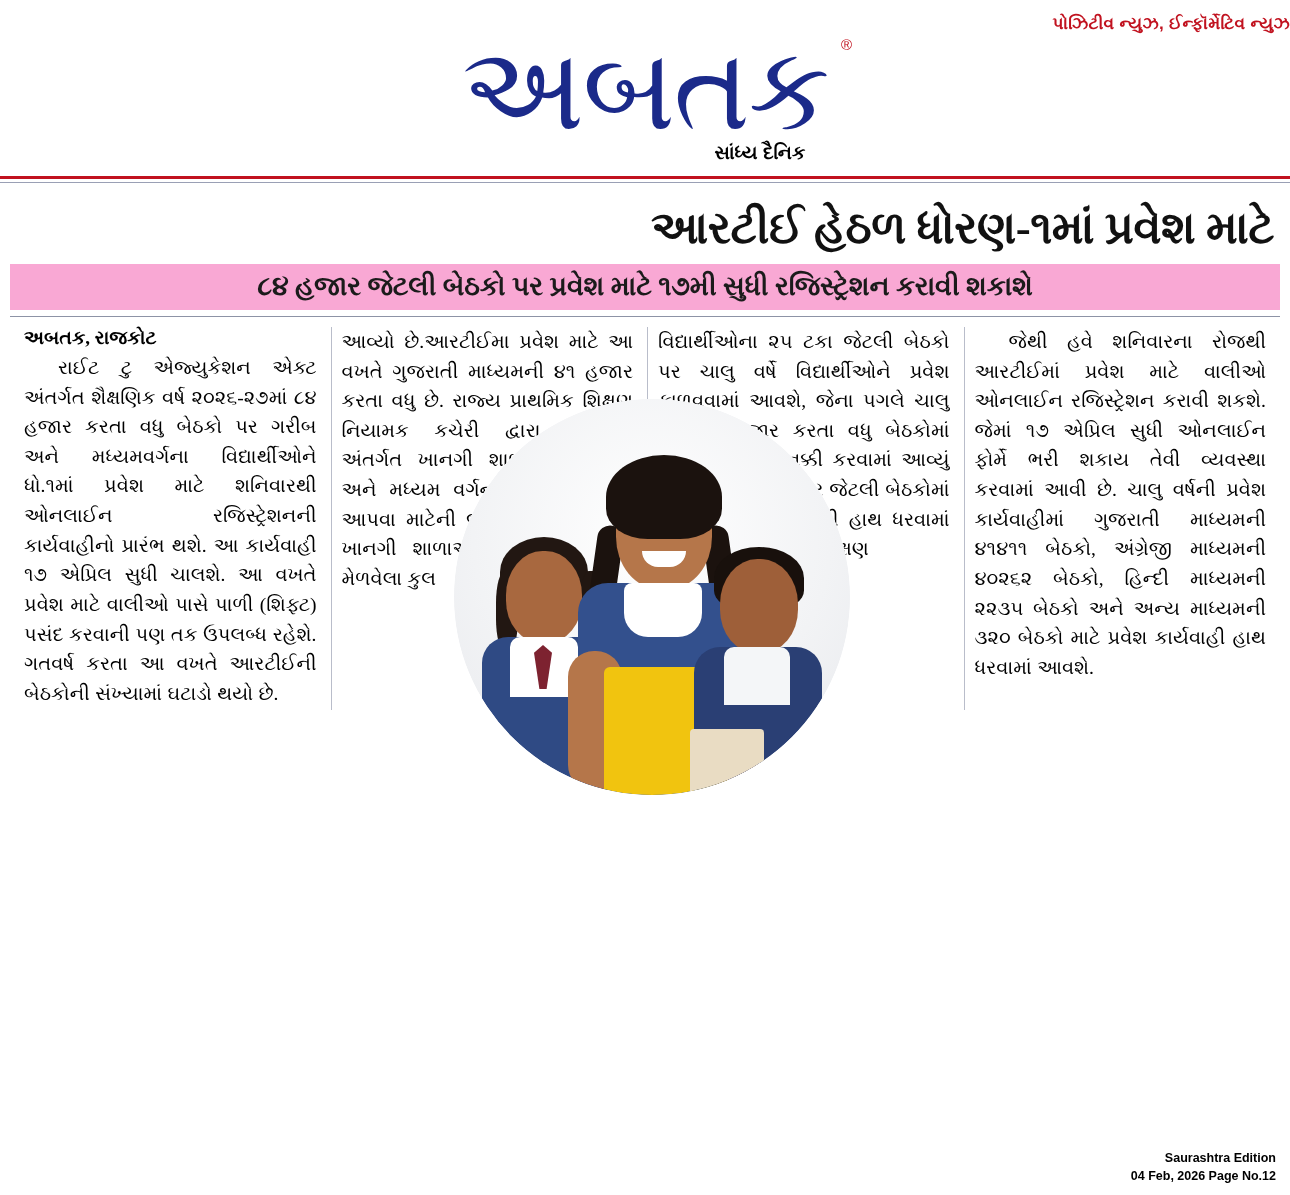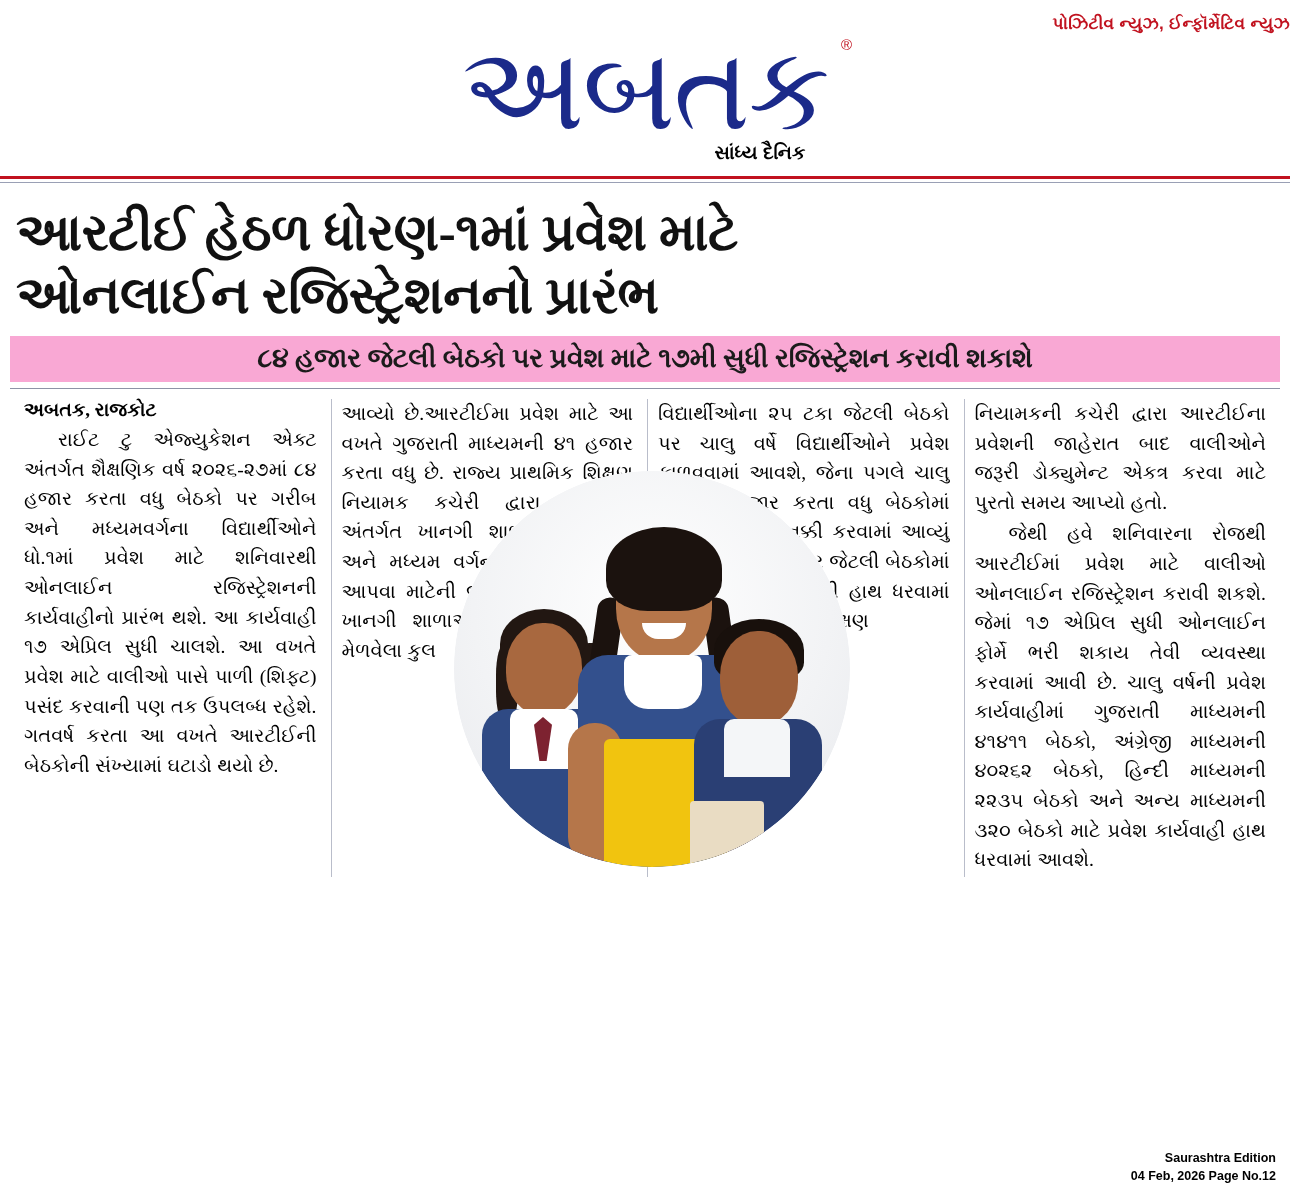--- a/index.html
+++ b/index.html
@@ -66,25 +66,25 @@
     margin: 12px 0 0 0;
   }
   .rule-thin {
     height: 1px;
     background: #9aa0b5;
     margin: 3px 0 0 0;
   }
 
   
   .headline {
-    text-align: left;
+    text-align: right;
     font-family: "Liberation Serif", serif;
     font-weight: bold;
     color: #111;
-    font-size: 52px;
+    font-size: 45px;
     line-height: 1.22;
     margin: 18px 16px 6px 16px;
     letter-spacing: -0.5px;
   }
   .headline .line {
     display: block;
   }
 
   .subhead-band {
     background: #f9a8d4;
@@ -216,21 +216,20 @@
     <div class="masthead-logo">અબતક</div>
     <span class="reg-mark">®</span>
   </div>
   <div class="masthead-sub">સાંધ્ય દૈનિક</div>
 </div>
 <div class="rule-red"></div>
 <div class="rule-thin"></div>
 
 <div class="headline">
   <span class="line">આરટીઈ હેઠળ ધોરણ-૧માં પ્રવેશ માટે</span>
-  <span class="line">ઓનલાઈન રજિસ્ટ્રેશનનો પ્રારંભ</span>
 </div>
 
 <div class="subhead-band">
   <span>૮૪ હજાર જેટલી બેઠકો પર પ્રવેશ માટે ૧૭મી સુધી રજિસ્ટ્રેશન કરાવી શકાશે</span>
 </div>
 <div class="rule-below-band"></div>
 
 <div class="body-area">
 
   <div class="col">
@@ -240,21 +239,20 @@
 
   <div class="col">
     <p class="para">આવ્યો છે.આરટીઈમા પ્રવેશ માટે આ વખતે ગુજરાતી માધ્યમની ૪૧ હજાર કરતા વધુ છે. રાજ્ય પ્રાથમિક શિક્ષણ નિયામક કચેરી દ્વારા આરટીઈ અંતર્ગત ખાનગી શાળાઓમાં ગરીબ અને મધ્યમ વર્ગના બાળકોને પ્રવેશ આપવા માટેની જાહેરાત કરાઈ હતી. ખાનગી શાળાઓમાં ગત વર્ષે પ્રવેશ મેળવેલા કુલ</p>
   </div>
 
   <div class="col">
     <p class="para">વિદ્યાર્થીઓના ૨૫ ટકા જેટલી બેઠકો પર ચાલુ વર્ષે વિદ્યાર્થીઓને પ્રવેશ ફાળવવામાં આવશે, જેના પગલે ચાલુ વર્ષે ૮૪ હજાર કરતા વધુ બેઠકોમાં પ્રવેશ આપવાનું નક્કી કરવામાં આવ્યું છે. ગત વર્ષે ૯૪ હજાર જેટલી બેઠકોમાં પ્રવેશ માટેની કાર્યવાહી હાથ ધરવામાં આવી હતી. પ્રાથમિક શિક્ષણ</p>
   </div>
 
   <div class="col">
-    <p class="para">નિયામકની કચેરી દ્વારા આરટીઈના પ્રવેશની જાહેરાત બાદ વાલીઓને જરૂરી ડોક્યુમેન્ટ એકત્ર કરવા માટે પુરતો સમય આપ્યો હતો.</p>
     <p class="para indent">જેથી હવે શનિવારના રોજથી આરટીઈમાં પ્રવેશ માટે વાલીઓ ઓનલાઈન રજિસ્ટ્રેશન કરાવી શકશે. જેમાં ૧૭ એપ્રિલ સુધી ઓનલાઈન ફોર્મે ભરી શકાય તેવી વ્યવસ્થા કરવામાં આવી છે. ચાલુ વર્ષની પ્રવેશ કાર્યવાહીમાં ગુજરાતી માધ્યમની ૪૧૪૧૧ બેઠકો, અંગ્રેજી માધ્યમની ૪૦૨૬૨ બેઠકો, હિન્દી માધ્યમની ૨૨૩૫ બેઠકો અને અન્ય માધ્યમની ૩૨૦ બેઠકો માટે પ્રવેશ કાર્યવાહી હાથ ધરવામાં આવશે.</p>
   </div>
 
   <div class="photo">
     <div class="photo-inner">
       <div class="ph-bg"></div>
 
       <div class="kid kid-left">
         <div class="hair"></div>
         <div class="hair2"></div>

